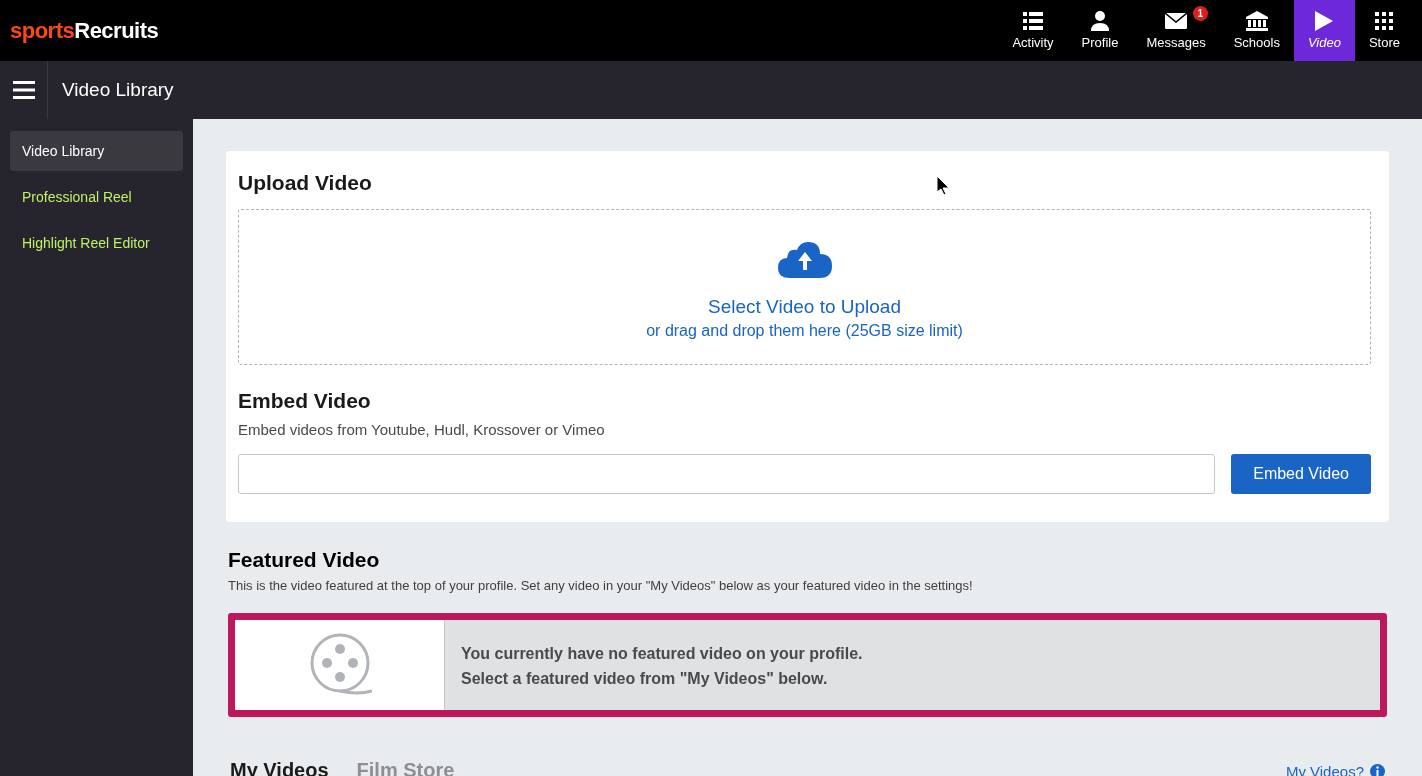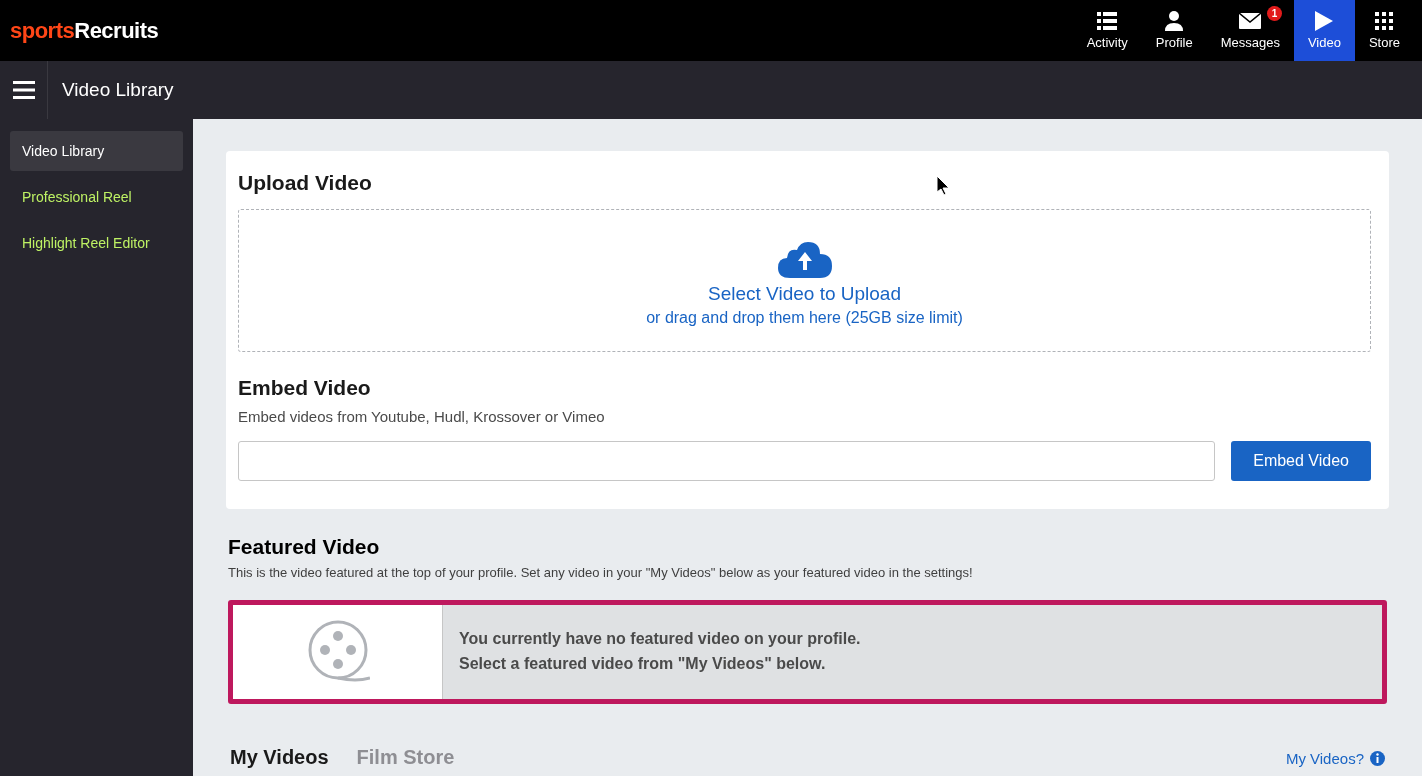--- a/index.html
+++ b/index.html
@@ -5,21 +5,21 @@
 * { margin: 0; padding: 0; box-sizing: border-box; font-family: -apple-system, BlinkMacSystemFont, "Segoe UI", Helvetica, Arial, sans-serif; }
 body { background: #000; width: 1422px; height: 776px; overflow: hidden; }
 
 
 .top-nav { background: #000; height: 61px; display: flex; align-items: center; padding: 0 8px; }
 .logo { font-size: 22px; font-weight: 700; color: #fff; letter-spacing: -0.5px; padding-left: 2px;}
 .logo .orange { color: #ff4617; }
 .nav-spacer { flex: 1; }
 .nav-items { display: flex; height: 61px; }
 .nav-item { display: flex; flex-direction: column; align-items: center; justify-content: center; color: #fff; padding: 0 14px; cursor: pointer; font-size: 13px; gap: 4px; position: relative; }
-.nav-item.active { background: #1d4ed8; }
+.nav-item.active { background: #6d28d9; font-style: italic; }
 .nav-item .icon-svg { height: 20px; display:flex; align-items:center; justify-content:center; }
 .nav-badge { position: absolute; top: 6px; right: 12px; background: #e21b1b; color:#fff; border-radius: 50%; width: 15px; height: 15px; font-size: 10px; font-weight:700; display:flex; align-items:center; justify-content:center; }
 
 
 .sub-header { background: #26252d; height: 58px; display:flex; align-items:center; color:#fff; }
 .hamburger-box { width: 48px; height: 58px; display:flex; align-items:center; justify-content:center; border-right: 1px solid #3a3940; cursor:pointer; }
 .sub-title { font-size: 19px; padding-left: 14px; }
 
 
 .layout { display:flex; height: calc(776px - 61px - 58px); }
@@ -27,32 +27,32 @@
 .sidebar-item { color: #bef264; font-size: 14px; padding: 12px 12px; border-radius: 3px; cursor:pointer; margin-bottom: 6px; }
 .sidebar-item.active { background: #3a3940; color: #fff; }
 
 .content { flex:1; background: #e9ecef; overflow-y: auto; }
 .content-inner { padding: 32px 33px; }
 
 .card { background: #fff; border-radius: 4px; padding: 20px 18px 28px 12px; margin-bottom: 26px; }
 .section-title { font-size: 21px; font-weight: 700; color: #1a1a1a; margin-bottom: 14px; }
 
 .dropzone { border: 1.5px dashed #b0b3b8; border-radius: 3px; display:flex; flex-direction:column; align-items:center; justify-content:center; padding: 28px 0 24px 0; cursor:pointer; margin-bottom: 24px;}
-.dropzone-title { color: #1964c4; font-size: 19px; margin-top: 1px; }
+.dropzone-title { color: #1964c4; font-size: 19px; margin-top: 14px; }
 .dropzone-sub { color: #1964c4; font-size: 16px; margin-top: 4px; }
 
 .embed-desc { color: #4a4a4a; font-size: 15px; margin-bottom: 16px; margin-top: -6px;}
 .embed-row { display:flex; gap: 16px; }
 .embed-input { flex:1; height: 40px; border: 1px solid #c6c6c6; border-radius: 3px; padding: 0 10px; font-size: 15px; }
 .embed-btn { background: #1964c4; color:#fff; border:none; border-radius: 3px; padding: 0 22px; font-size: 16px; font-weight: 500; cursor:pointer; }
 
 .featured-section { padding: 0 2px; }
 .featured-title { font-size: 21px; font-weight: 700; margin-bottom: 6px; }
 .featured-desc { font-size: 13px; color: #3f3f3f; margin-bottom: 20px; }
-.featured-box { display:flex; border: 5px solid #be185d; border-radius: 3px; height: 104px; overflow:hidden; background:#dfe1e3;justify-content:flex-end; }
+.featured-box { display:flex; border: 7px solid #be185d; border-radius: 3px; height: 104px; overflow:hidden; background:#dfe1e3;justify-content:flex-end; }
 .featured-thumb { width: 210px; background: #fff; display:flex; align-items:center; justify-content:center; border-right:1px solid #c6c6c6;}
 .featured-text { flex:1; padding: 22px 16px; color:#4a4a4a; font-size: 16px; font-weight:600; line-height:1.55; }
 
 .tabs-row { display:flex; align-items:baseline; gap: 28px; margin-top: 42px; padding: 0 2px;}
 .tab { font-size: 20px; font-weight: 700; color: #8e8e93; cursor:pointer; }
 .tab.active { color: #1a1a1a; }
 .tabs-spacer { flex:1; }
 .help-link { color: #1964c4; font-size: 15px; font-weight:500; display:flex; align-items:center; gap:6px; cursor:pointer;}
 
 .cursor { position:absolute; pointer-events:none; }
@@ -91,20 +91,33 @@
     </div>
     <div class="nav-item">
       <span class="icon-svg">
         <svg width="22" height="16" viewBox="0 0 22 16" fill="#fff">
             <rect x="0" y="0" width="22" height="16" rx="1"></rect>
             <path d="M0 0 L11 9 L22 0" fill="none" stroke="#000" stroke-width="1.5"></path>
           </svg>
       </span>
       <span>Messages</span>
       <span class="nav-badge">1</span>
+    </div>
+    <div class="nav-item">
+      <span class="icon-svg">
+        <svg width="22" height="20" viewBox="0 0 22 20" fill="#fff">
+            <path d="M11 0 L22 6 L22 8 L0 8 L0 6 Z"></path>
+            <rect x="2" y="9" width="3" height="7"></rect>
+            <rect x="7" y="9" width="3" height="7"></rect>
+            <rect x="12" y="9" width="3" height="7"></rect>
+            <rect x="17" y="9" width="3" height="7"></rect>
+            <rect x="0" y="17" width="22" height="3"></rect>
+          </svg>
+      </span>
+      <span>Schools</span>
     </div>
     <div class="nav-item active">
       <span class="icon-svg">
         <svg width="18" height="20" viewBox="0 0 18 20" fill="#fff">
             <path d="M0 0 L18 10 L0 20 Z"></path>
           </svg>
       </span>
       <span>Video</span>
     </div>
     <div class="nav-item">

